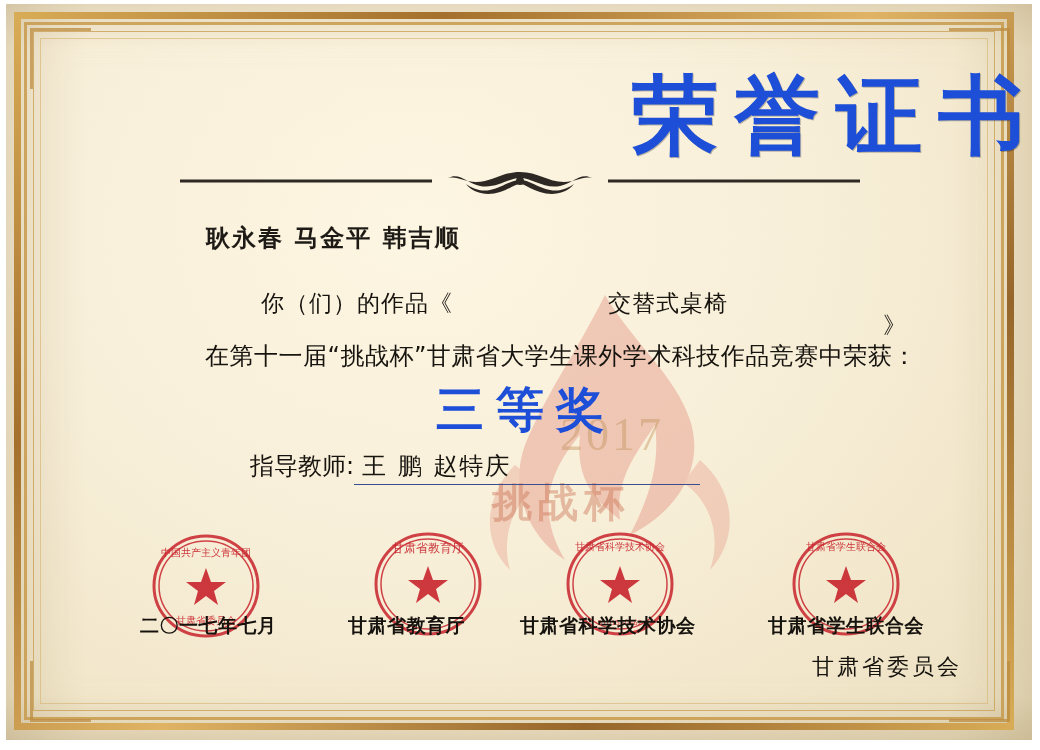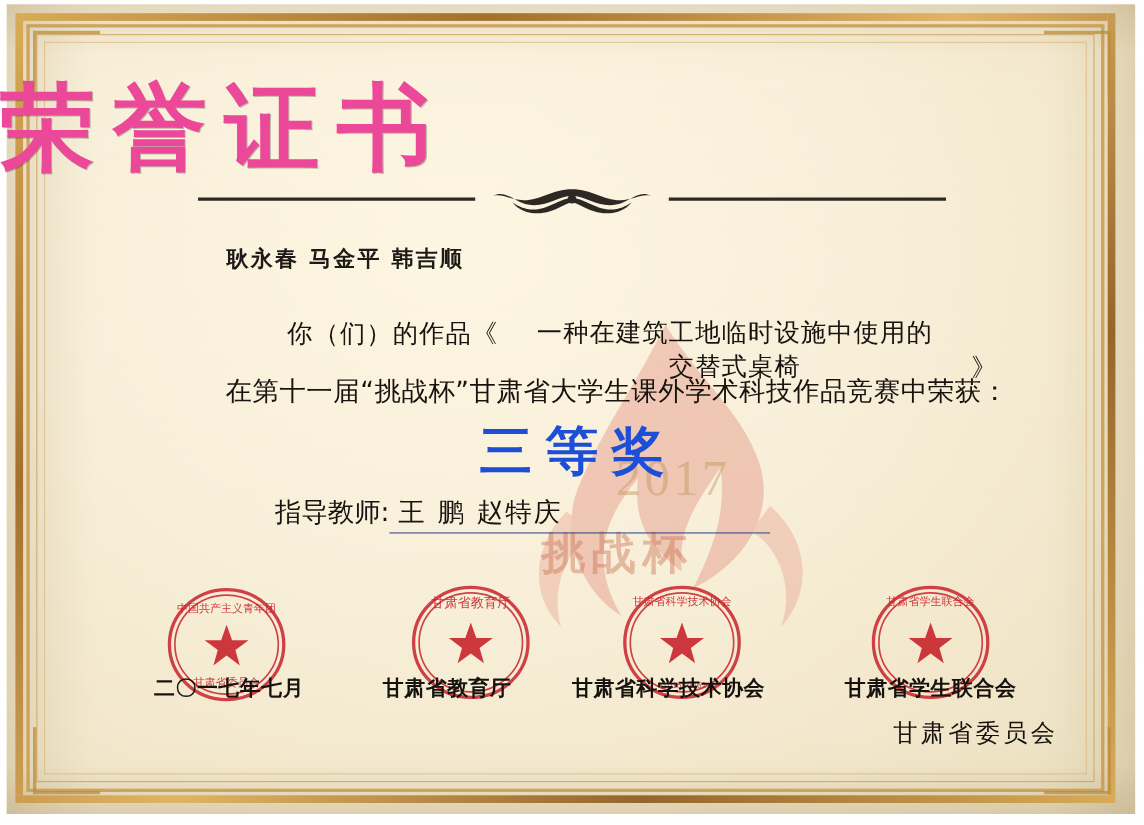--- a/index.html
+++ b/index.html
@@ -120,44 +120,44 @@
     letter-spacing: 6px;
     font-family: "DejaVu Sans", "Liberation Sans", sans-serif;
     pointer-events: none;
   }
 
   
   .title {
     position: absolute;
     left: 0; right: 0;
     top: 58px;
-    text-align: left;
+    text-align: right;
     font-family: "DejaVu Serif", "Liberation Serif", serif;
     font-weight: bold;
     font-size: 86px;
     letter-spacing: 16px;
-    color: #ec4899;
+    color: #1d4ed8;
     text-shadow: 1px 1px 0 rgba(0,0,0,0.25);
   }
 
   
   .divider {
     position: absolute;
     left: 180px;
     top: 168px;
     width: 680px;
     height: 34px;
   }
 
   
   .recipients {
     position: absolute;
     left: 206px;
     top: 222px;
-    font-size: 20px;
+    font-size: 24px;
     font-weight: bold;
     letter-spacing: 2px;
     color: #1d1a16;
     font-family: "DejaVu Sans", "Liberation Sans", sans-serif;
   }
 
   .work-line {
     position: absolute;
     left: 248px;
     top: 288px;
@@ -332,21 +332,21 @@
         <path d="M340 4 C322 4 312 14 296 14 C284 14 278 8 268 10 C280 4 288 16 300 18 C316 21 328 10 340 10 C352 10 364 21 380 18 C392 16 400 4 412 10 C402 8 396 14 384 14 C368 14 358 4 340 4 Z"></path>
         <path d="M340 12 C330 12 322 20 310 22 C300 24 292 20 286 16 C294 26 308 28 320 24 C330 21 335 16 340 16 C345 16 350 21 360 24 C372 28 386 26 394 16 C388 20 380 24 370 22 C358 20 350 12 340 12 Z"></path>
         <circle cx="340" cy="13" r="4"></circle>
       </g>
     </svg>
   </div>
 
   <div class="recipients">耿永春  马金平  韩吉顺</div>
 
   <div class="work-line">
-    <span class="work-prefix">你（们）的作品《</span><span class="work-title-box"><span class="work-title-line">一种在建筑工地临时设施中使用的</span><span class="work-title-line">交替式桌椅</span></span><span class="work-suffix">》</span>
+    <span class="work-prefix">你（们）的作品《</span><span class="work-title-box"><span class="work-title-line">交替式桌椅</span></span><span class="work-suffix">》</span>
   </div>
 
   <div class="contest-line">在第十一届“挑战杯”甘肃省大学生课外学术科技作品竞赛中荣获：</div>
 
   <div class="award">三等奖</div>
 
   <div class="advisor">
     <span class="advisor-label">指导教师:</span><span class="advisor-names">王 鹏    赵特庆</span>
   </div>
 

